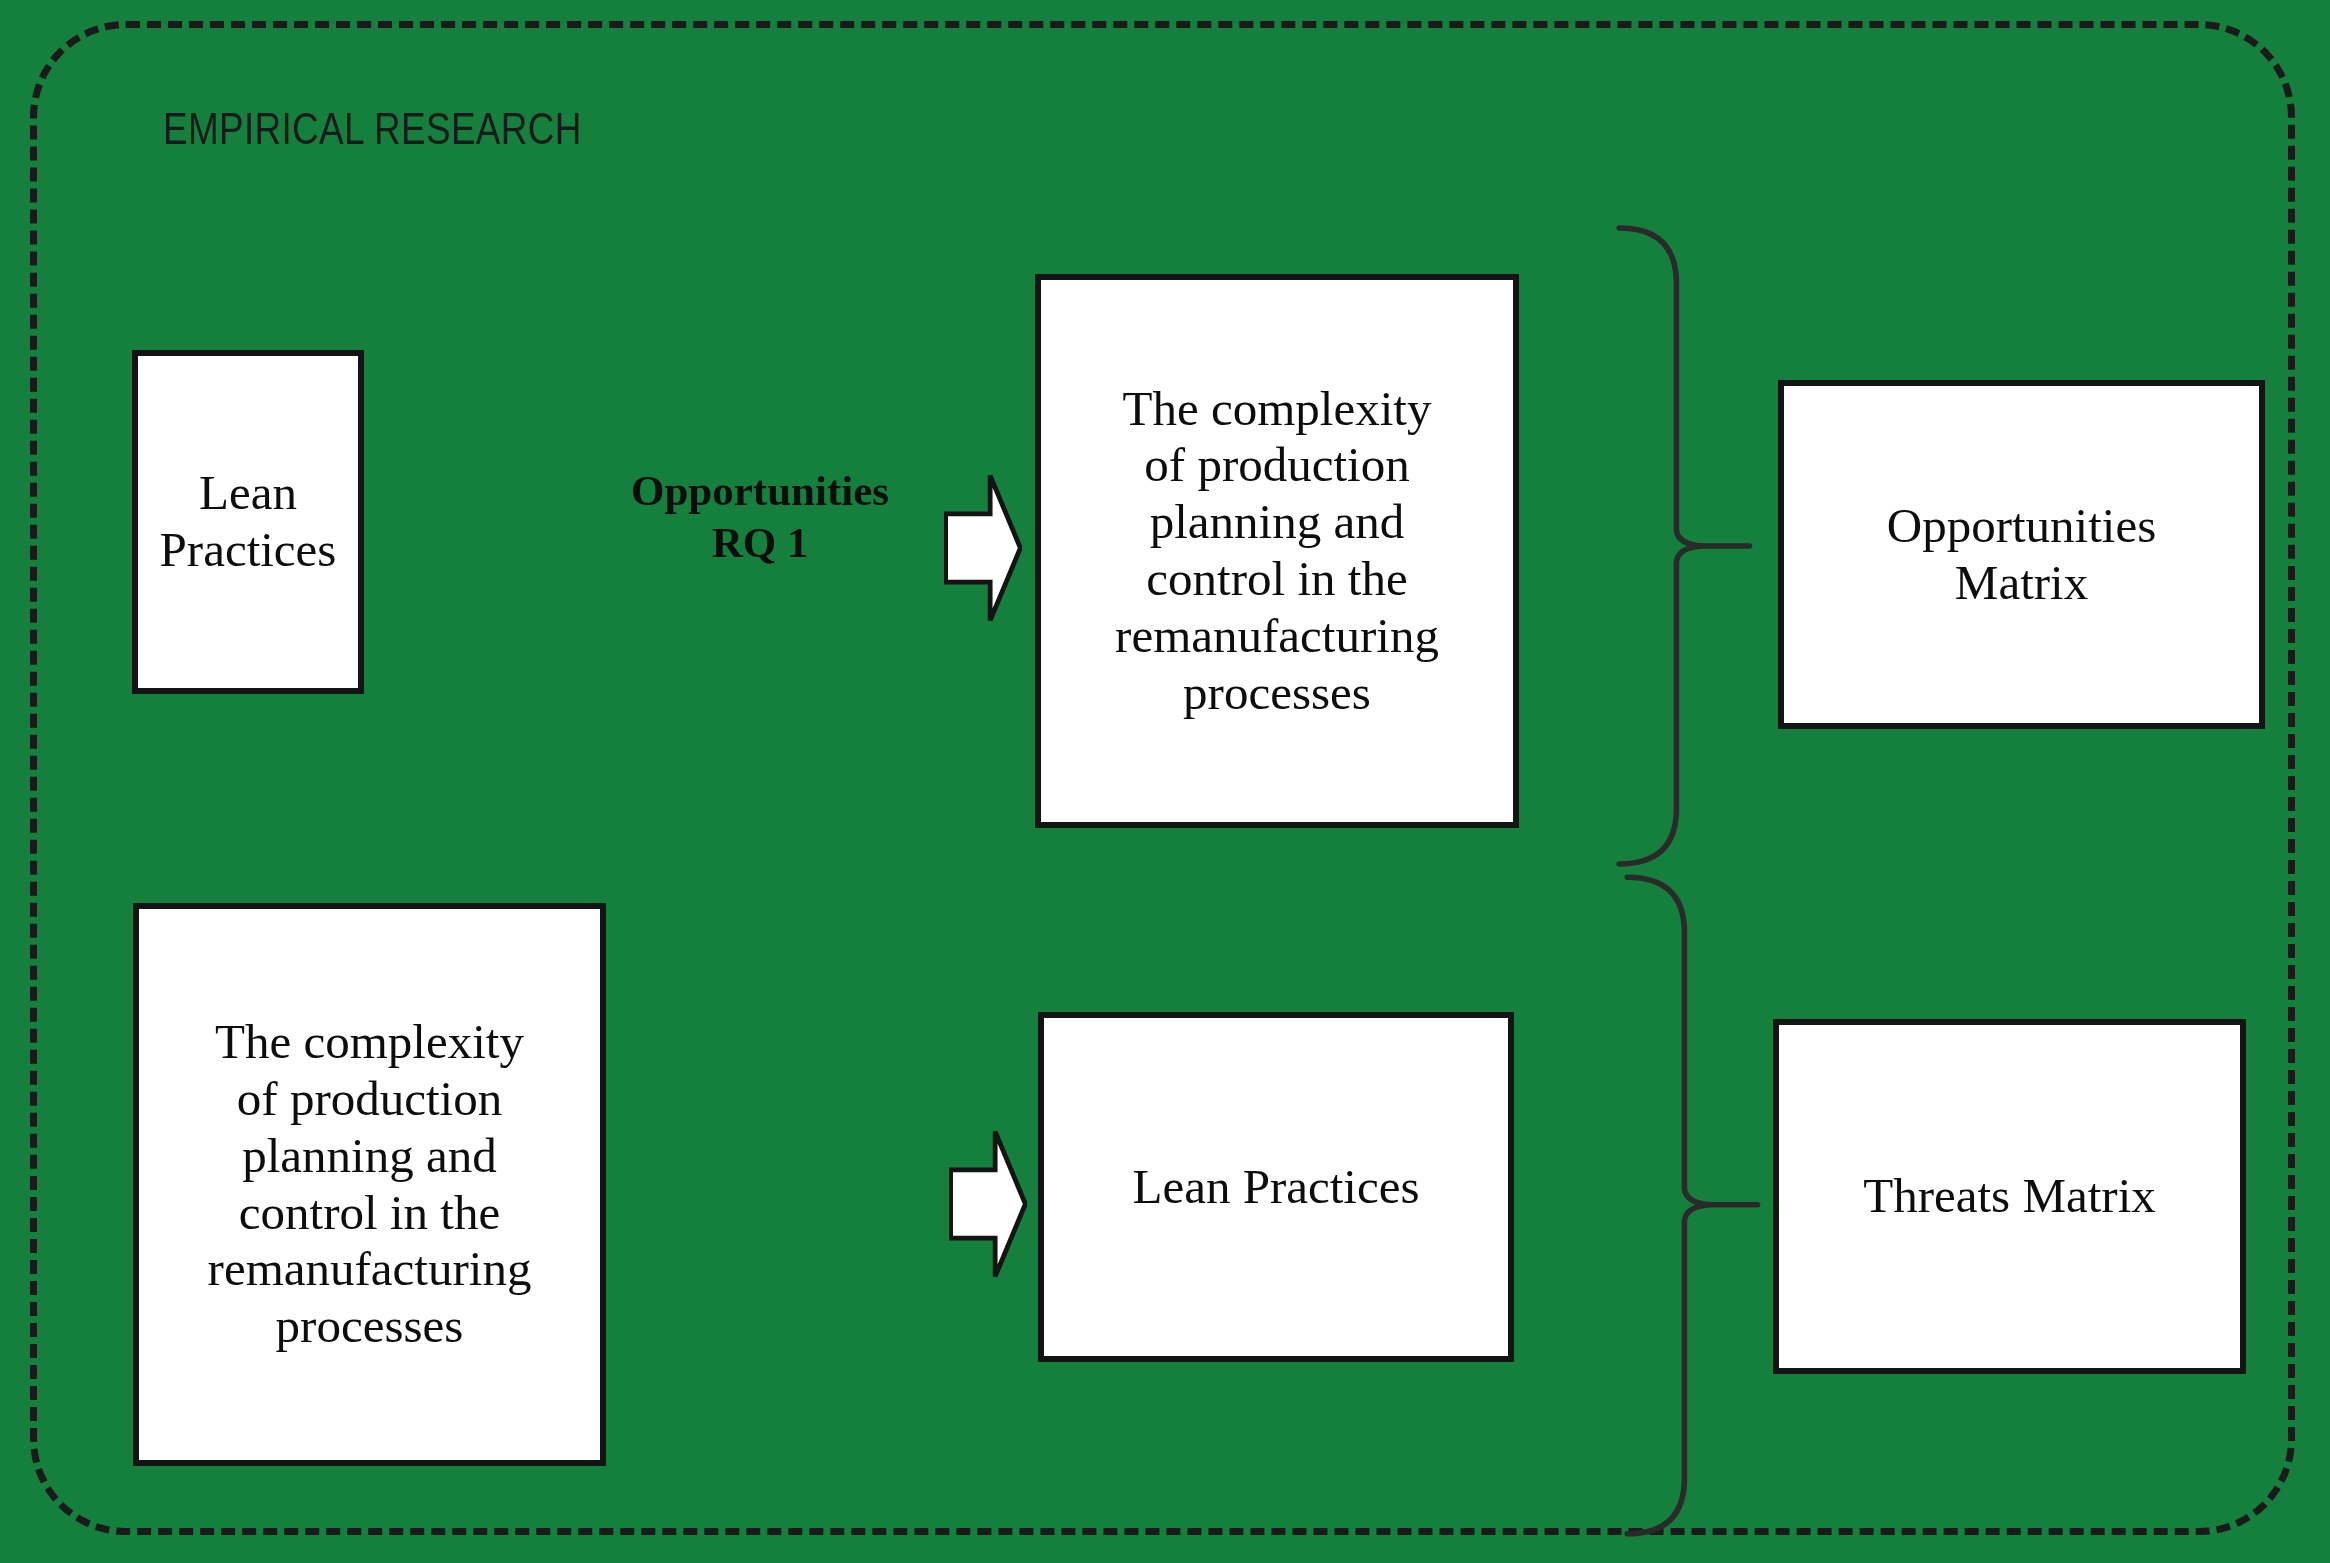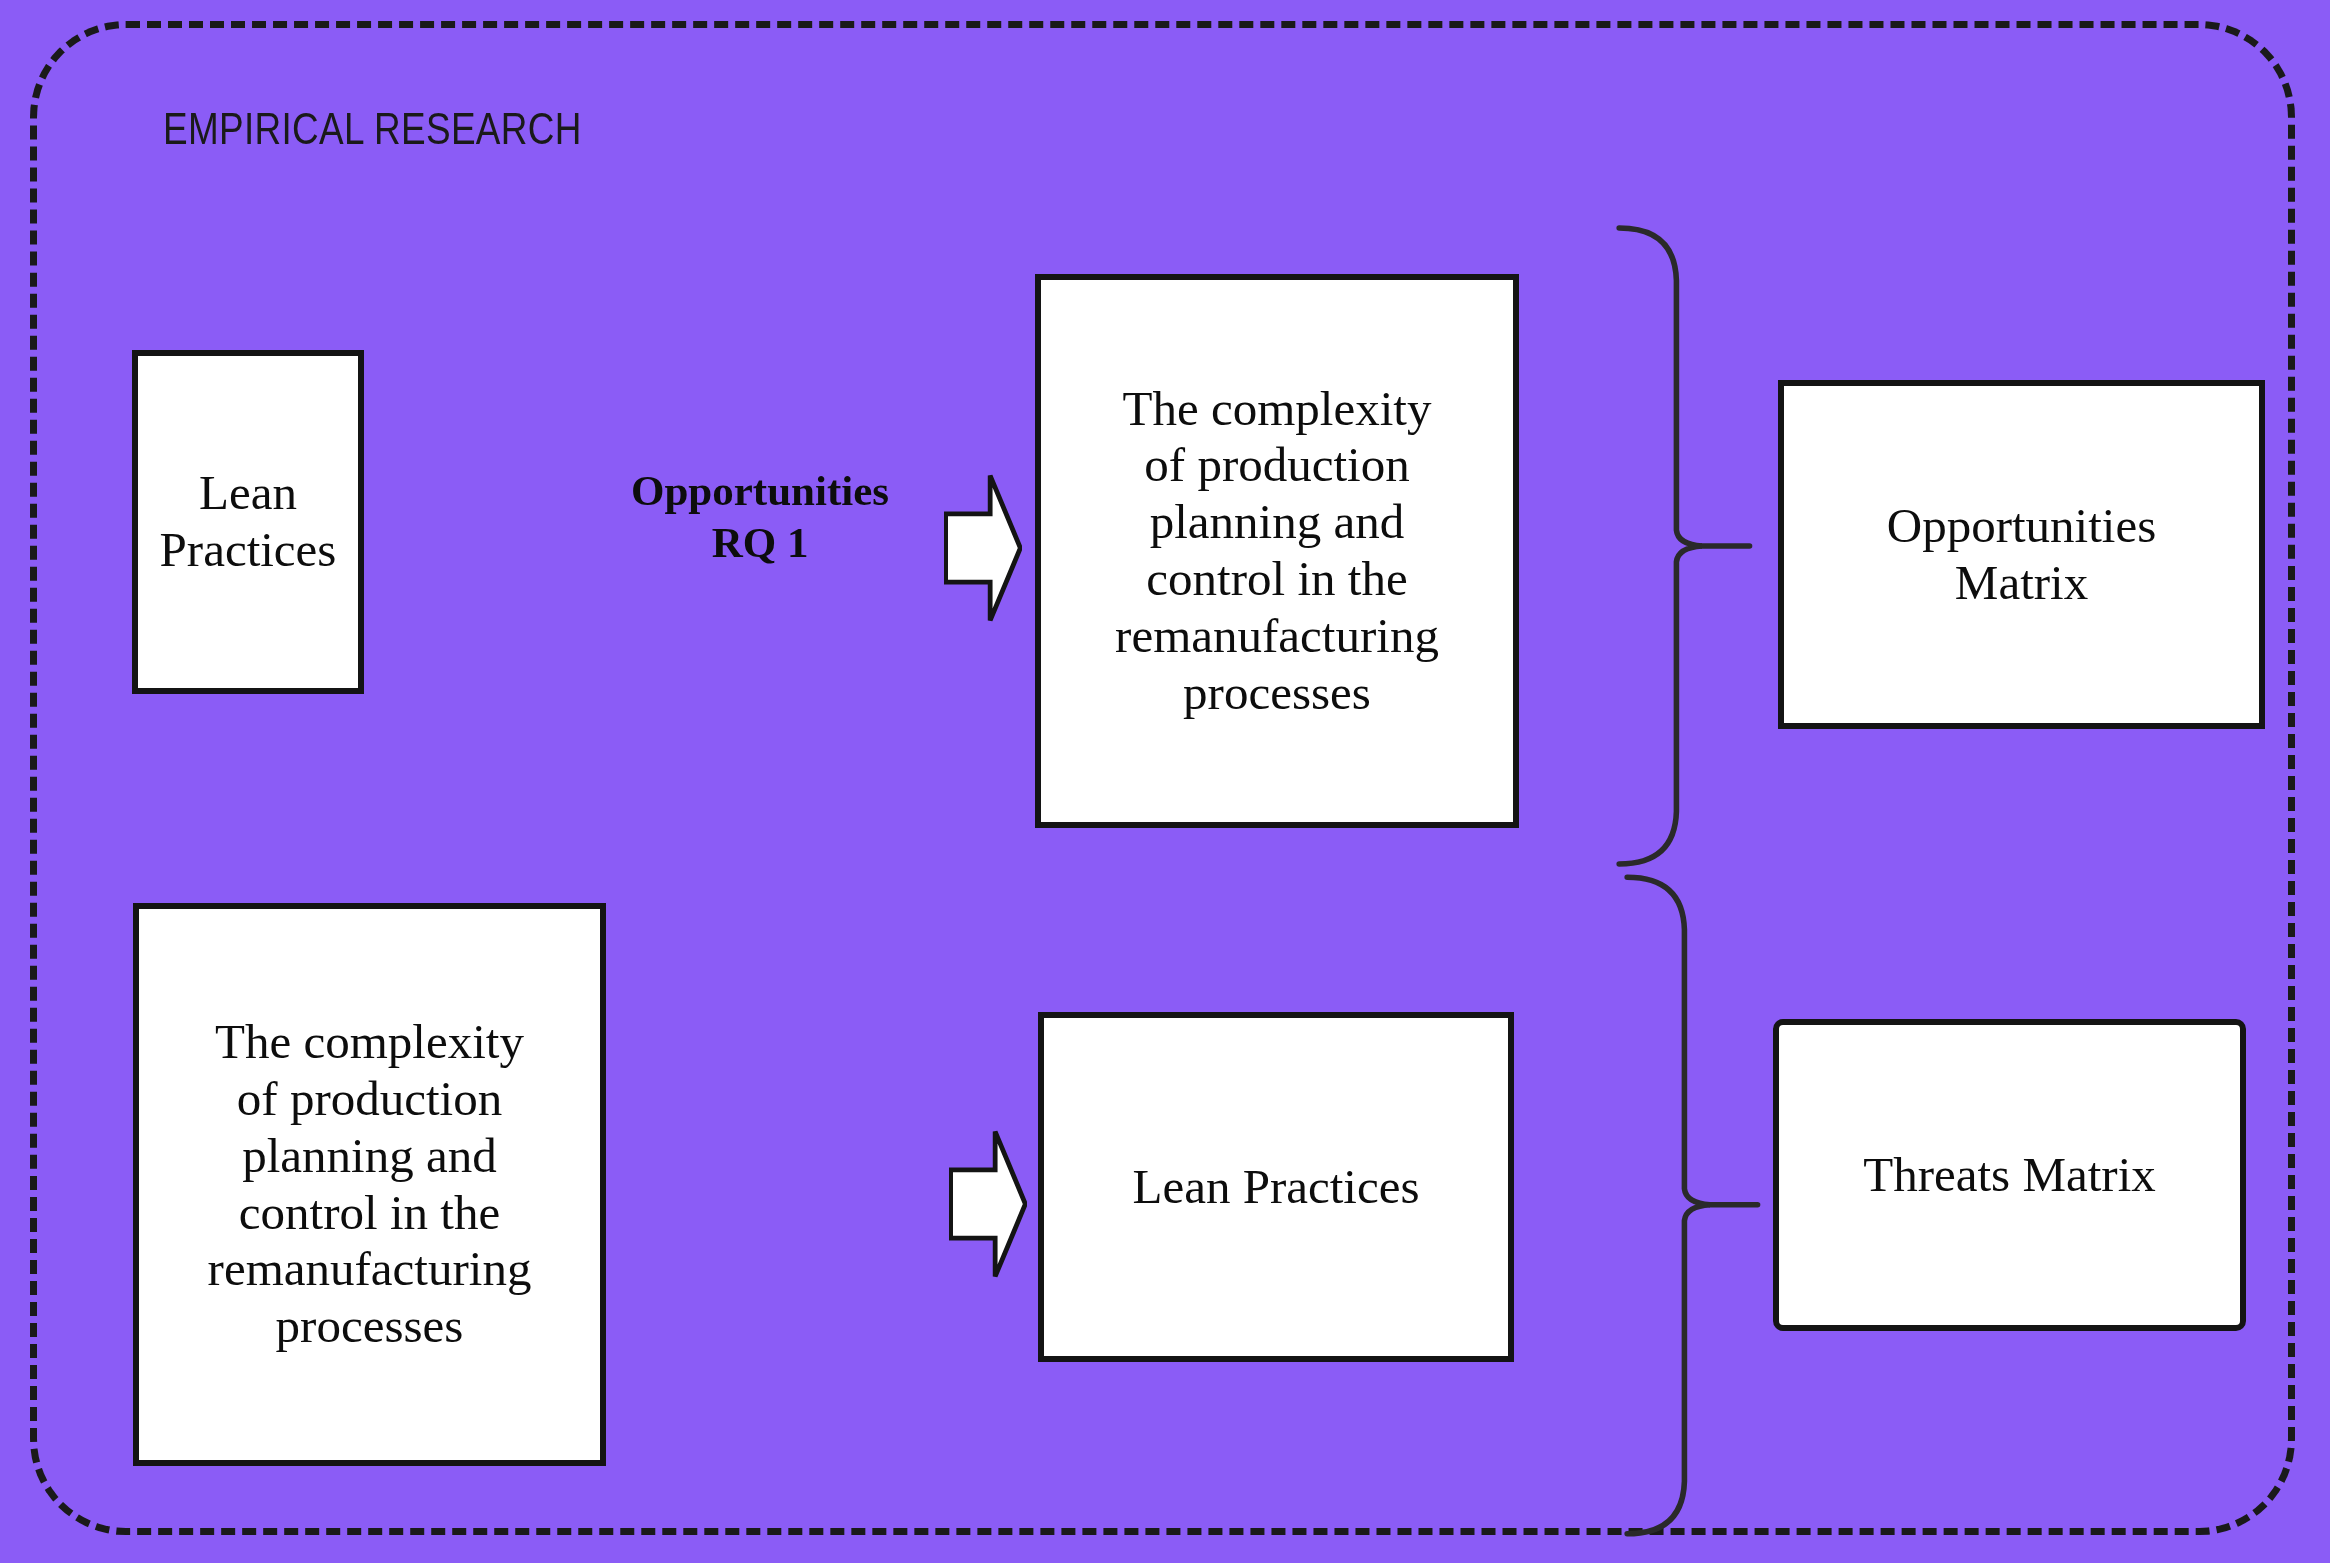--- a/index.html
+++ b/index.html
@@ -4,21 +4,21 @@
 <style>
   html, body {
     margin: 0;
     padding: 0;
     background: #ffffff;
   }
   #canvas {
     position: relative;
     width: 2330px;
     height: 1563px;
-    background: #8b5cf6;
+    background: #15803d;
     overflow: hidden;
     font-family: "Liberation Serif", "DejaVu Serif", serif;
   }
 
   
   .dashed-frame {
     position: absolute;
     left: 30px;
     top: 21px;
     width: 2265px;
@@ -61,21 +61,21 @@
     padding: 0 10px;
     box-sizing: border-box;
     white-space: pre-line;
   }
 
   #box-lean-top      { left: 132px;  top: 350px;  width: 232px; height: 344px; font-size: 49px; }
   #box-complexity-top{ left: 1035px; top: 274px;  width: 484px; height: 554px; font-size: 49px; }
   #box-opp-matrix    { left: 1778px; top: 380px;  width: 487px; height: 349px; font-size: 49px; }
   #box-complexity-bot{ left: 133px;  top: 903px; width: 473px; height: 563px; font-size: 49px; }
   #box-lean-bot      { left: 1038px; top: 1012px; width: 476px; height: 350px; font-size: 49px; }
-  #box-threats-matrix{ left: 1773px; top: 1019px; width: 473px; height: 312px; font-size: 49px; border-radius: 10px; }
+  #box-threats-matrix{ left: 1773px; top: 1019px; width: 473px; height: 355px; font-size: 49px; }
 
   
   .rel-label {
     position: absolute;
     font-weight: bold;
     font-size: 43px;
     color: #0d0d0d;
     text-align: center;
     line-height: 1.22;
     white-space: pre-line;

